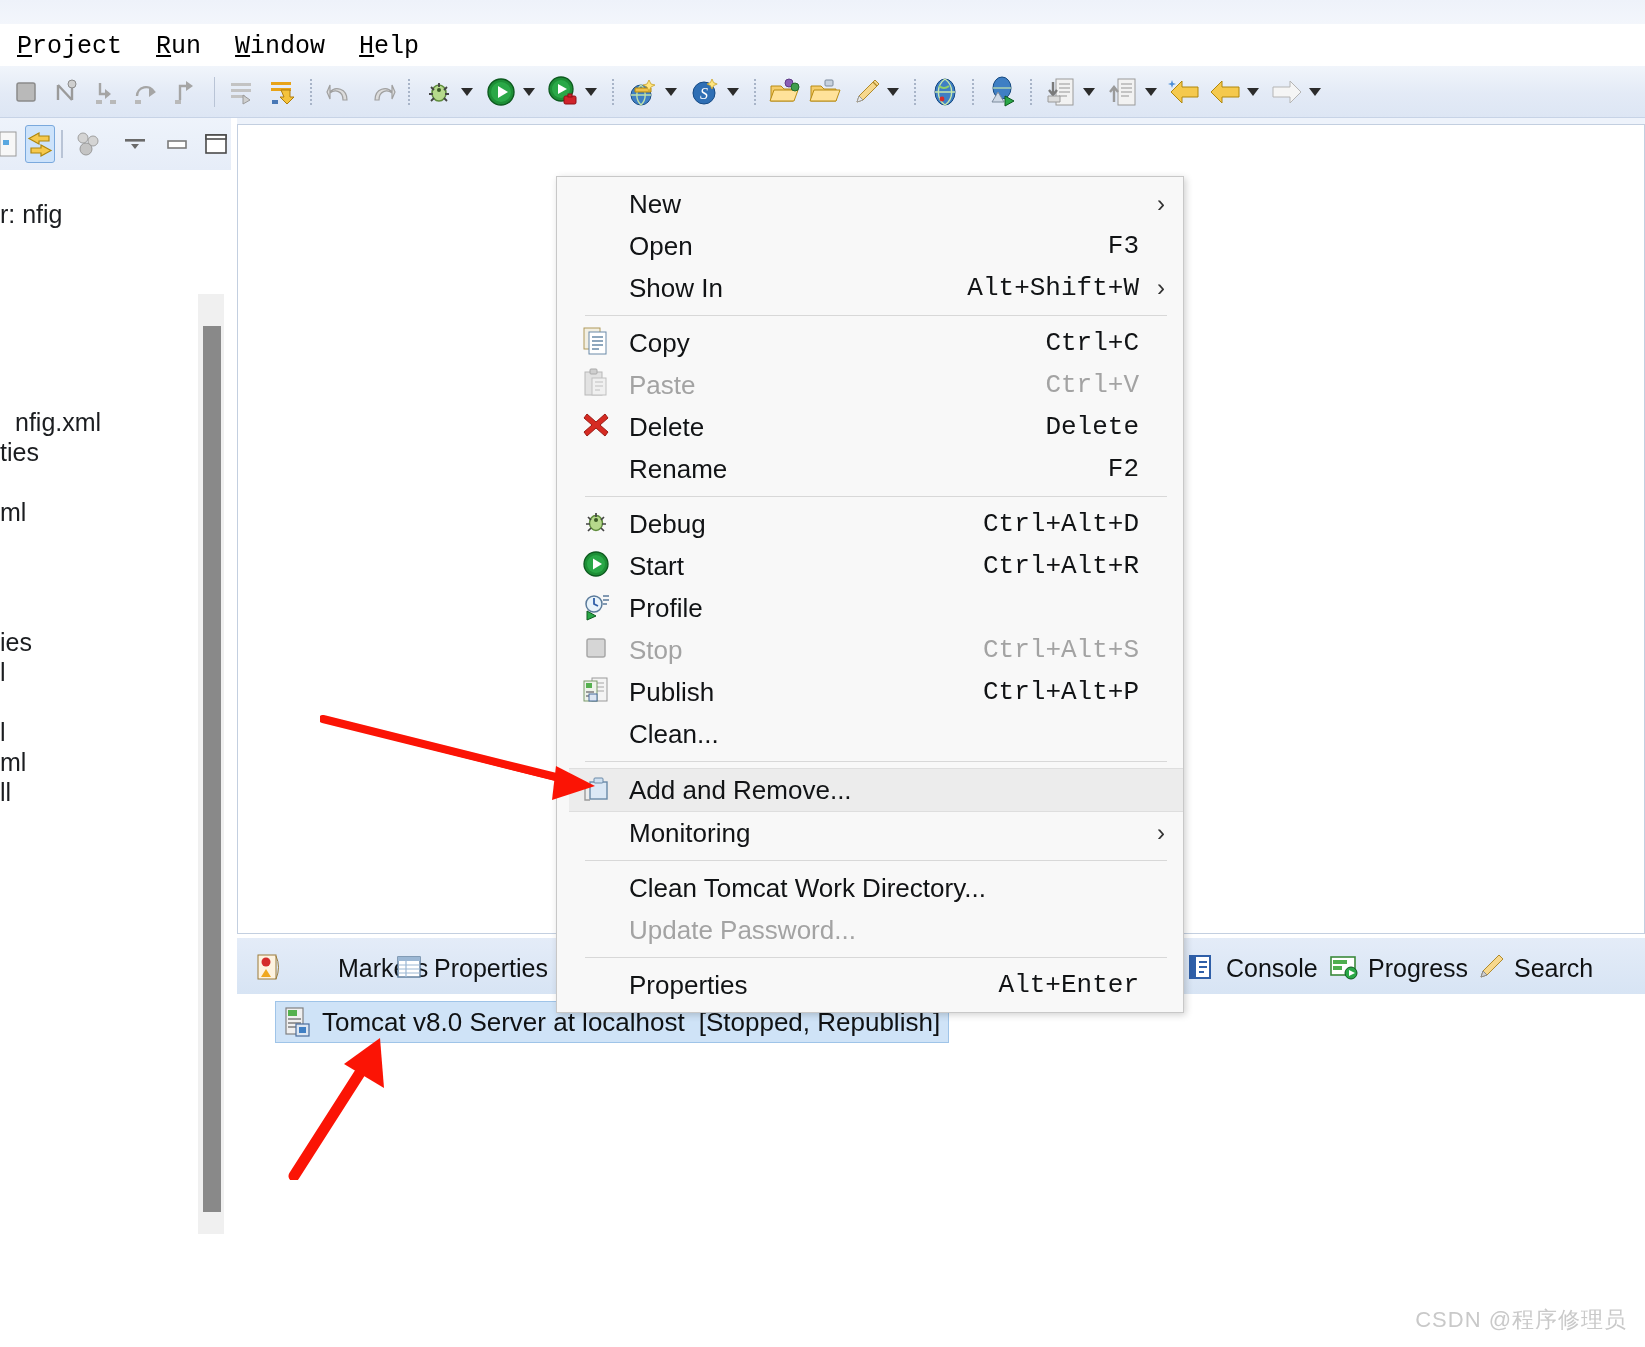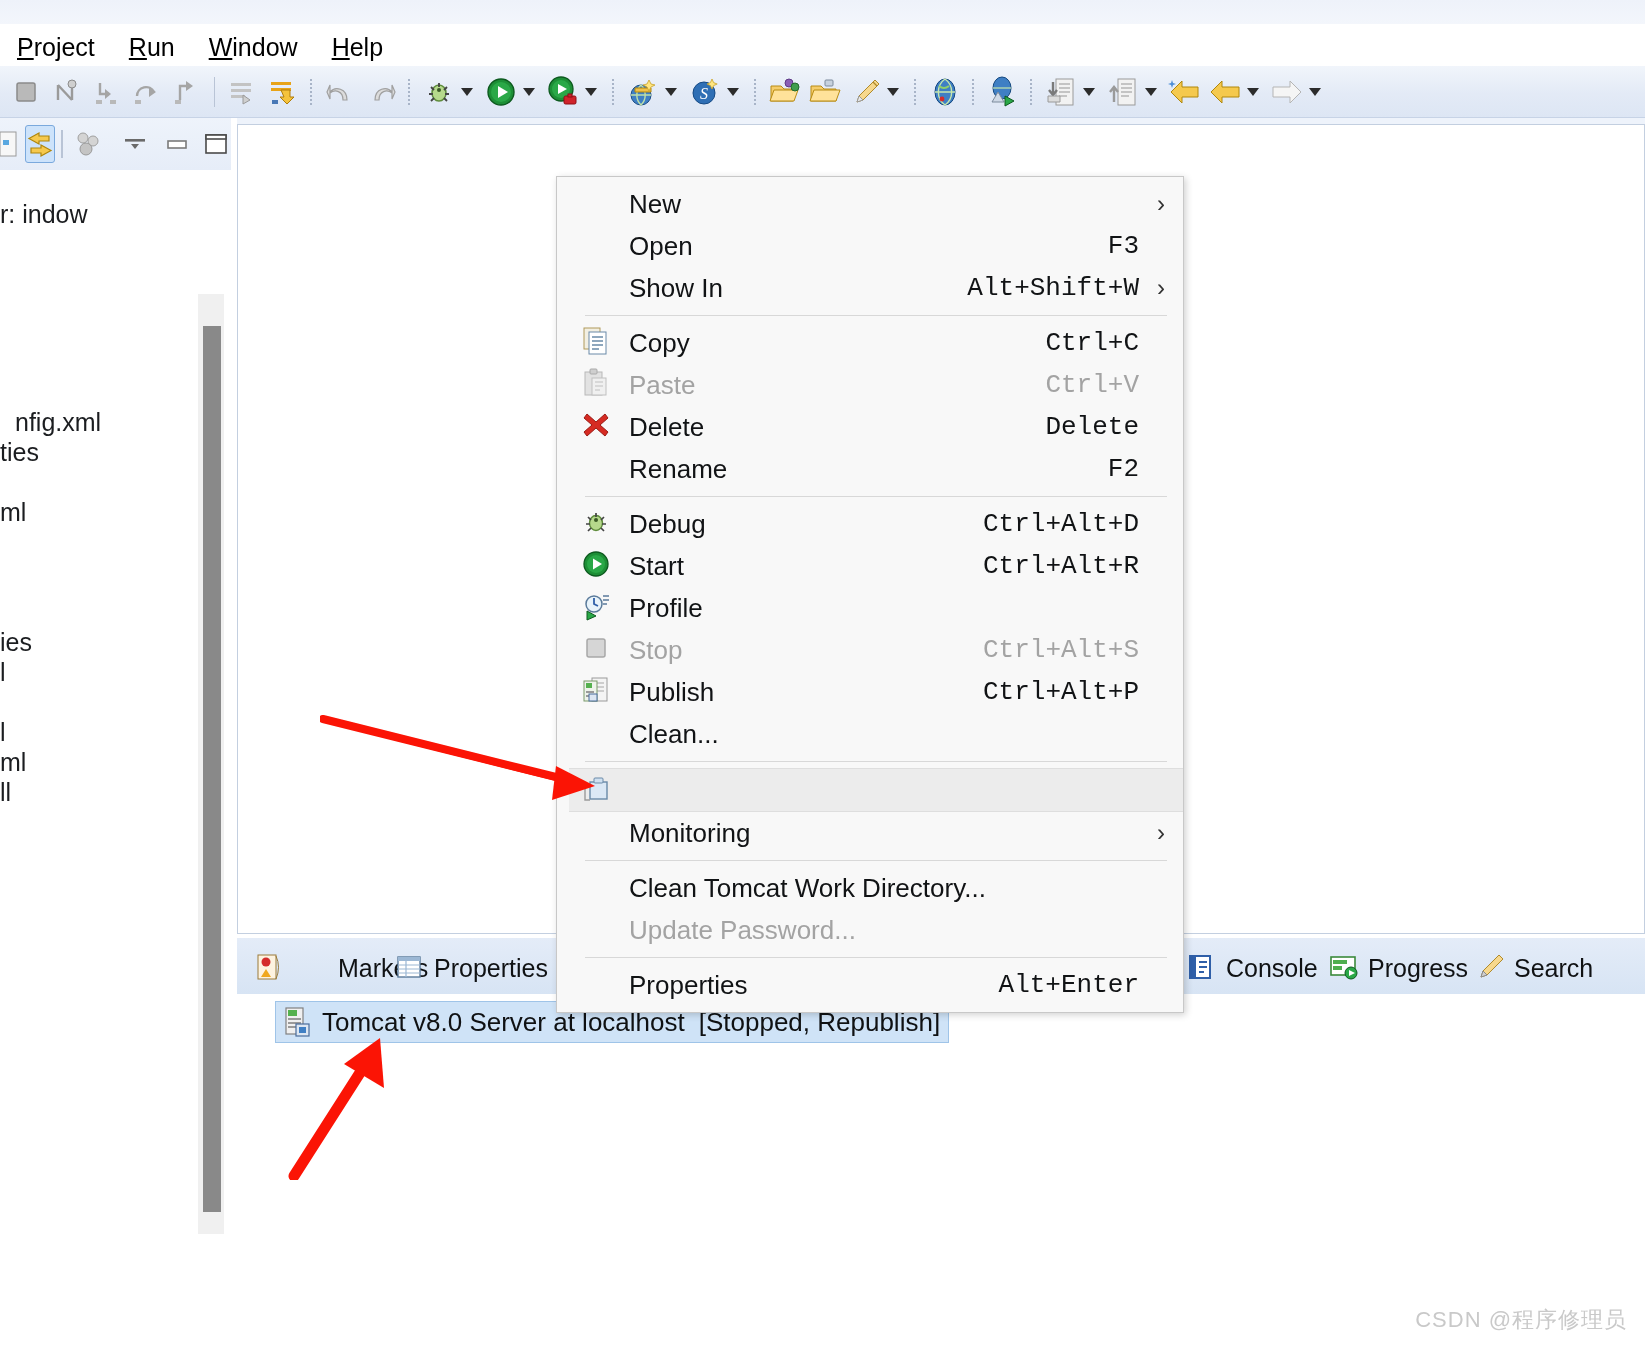--- a/index.html
+++ b/index.html
@@ -18,21 +18,21 @@
   
   .menubar {
     position: absolute; left: 0; top: 0;
     width: 1645px; height: 30px;
     background: linear-gradient(to bottom, #eef2fa 0%, #f4f7fc 100%);
   }
   .menubar-row {
     position: absolute; left: 0; top: 24px;
     width: 1645px; height: 46px;
     background: #ffffff;
-    display: flex; align-items: flex-start;
+    display: flex; align-items: flex-start; font-family: Liberation Mono, monospace;
   }
   .menu-item {
     font-size: 25px; color: #000000;
     padding: 0 17px;
     line-height: 46px;
     white-space: nowrap;
     cursor: default;
   }
   .menu-item u { text-decoration: underline; }
 
@@ -482,21 +482,21 @@
           </svg>
       </div>
       <div class="lp-icon" style="margin-left:10px;">
         <svg width="26" height="26" viewBox="0 0 26 26">
             <rect x="3" y="4" width="20" height="18" fill="#ffffff" stroke="#4a4a4a" stroke-width="1.6"></rect>
             <rect x="3" y="4" width="20" height="4" fill="#ffffff" stroke="#4a4a4a" stroke-width="1.6"></rect>
           </svg>
       </div>
     </div>
     <div class="lp-body" id="lp-body">
-        <div class="lp-line" style="top: 30px;">r: indow</div>
+        <div class="lp-line" style="top: 30px;">r: nfig</div>
         <div class="lp-line" style="top: 238px; margin-left: 15px;">nfig.xml</div>
         <div class="lp-line" style="top: 268px;">ties</div>
         <div class="lp-line" style="top: 328px;">ml</div>
         <div class="lp-line" style="top: 458px;">ies</div>
         <div class="lp-line" style="top: 488px;">l</div>
         <div class="lp-line" style="top: 548px;">l</div>
         <div class="lp-line" style="top: 578px;">ml</div>
         <div class="lp-line" style="top: 608px;">ll</div>
       </div>
     <div class="lp-scroll-track"></div>
@@ -710,20 +710,21 @@
         <span class="ctx-label">Clean...</span>
         <span class="ctx-arrow-spacer" style="margin-left: auto;"></span>
       </div>
       <div class="ctx-sep"></div>
       <div class="ctx-item highlight">
         <span class="ctx-ico"><svg width="30" height="30" viewBox="0 0 30 30">
             <rect x="9" y="9" width="17" height="17" fill="#dbe8f5" stroke="#6a8aa8" stroke-width="1.4"></rect>
             <rect x="13" y="5" width="9" height="5" rx="1" fill="#cfe0f0" stroke="#6a8aa8"></rect>
             <path d="M4 12 L4 27 L9 27" stroke="#9a9a9a" stroke-width="1.4" fill="none"></path>
           </svg></span>
+        <span class="ctx-label">Add and Remove...</span>
         <span class="ctx-arrow-spacer" style="margin-left: auto;"></span>
       </div>
       <div class="ctx-item">
         <span class="ctx-ico"></span>
         <span class="ctx-label">Monitoring</span>
         <span class="ctx-arrow" style="margin-left: auto;">›</span>
       </div>
       <div class="ctx-sep"></div>
       <div class="ctx-item">
         <span class="ctx-ico"></span>

